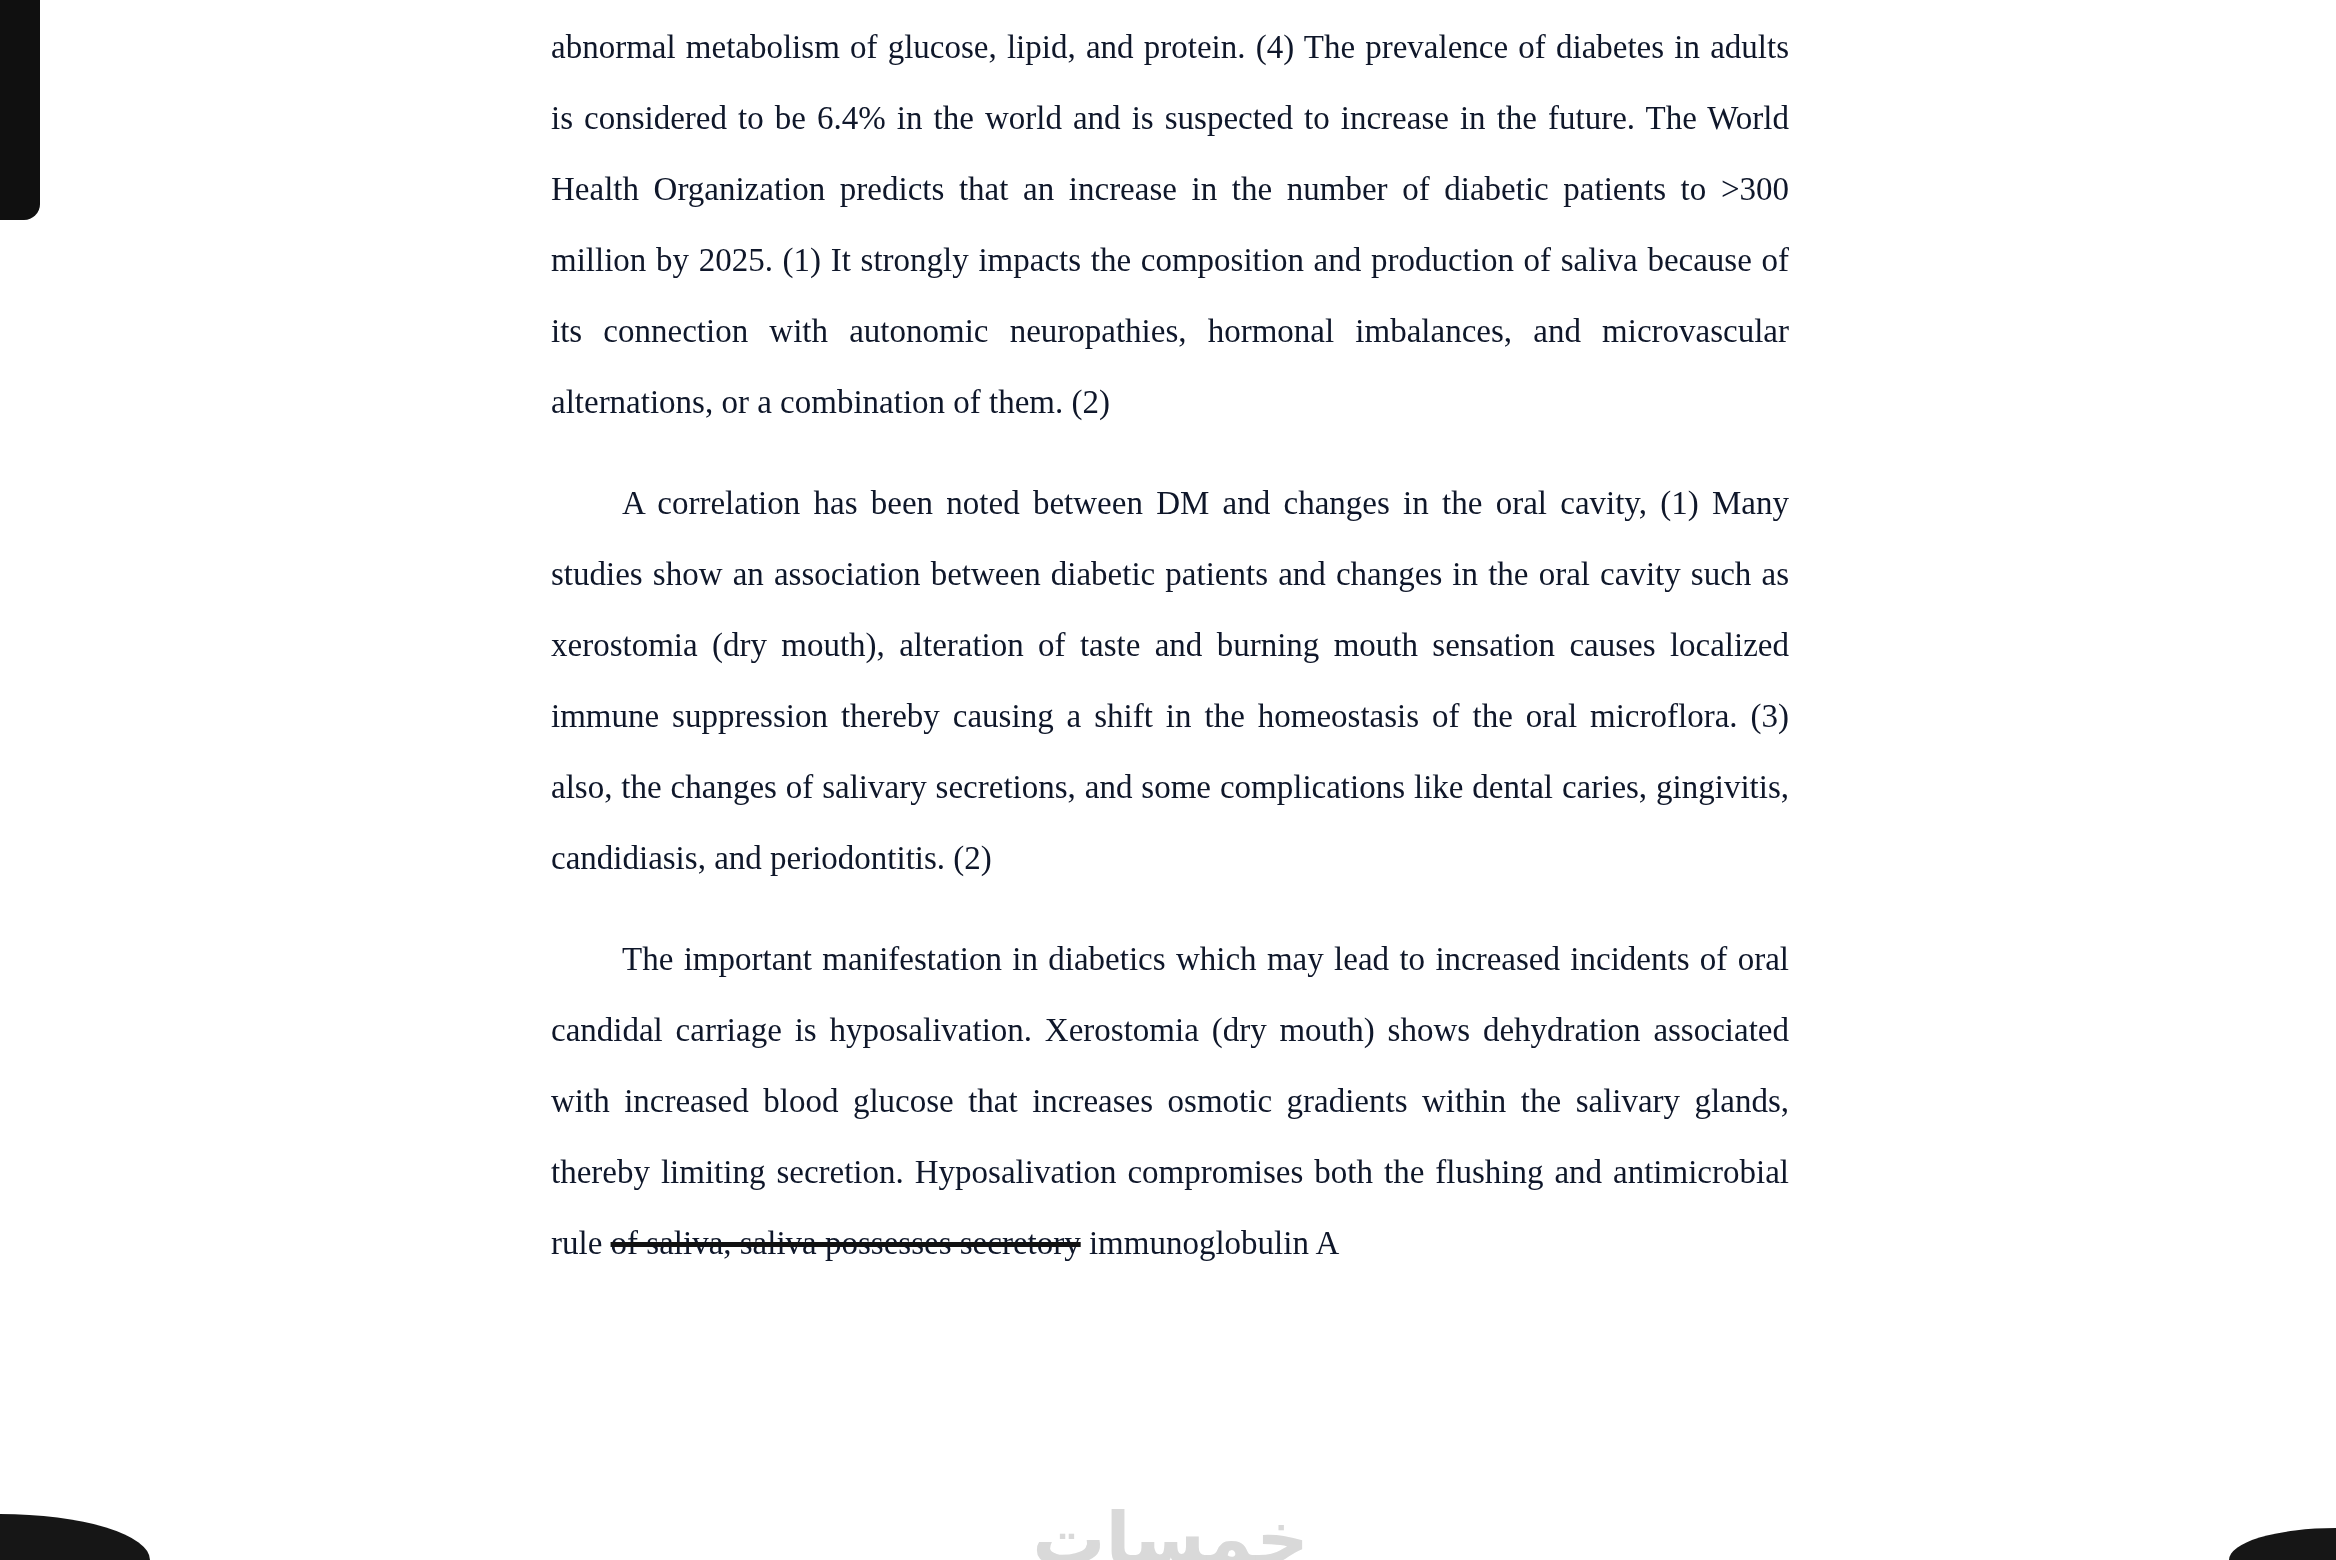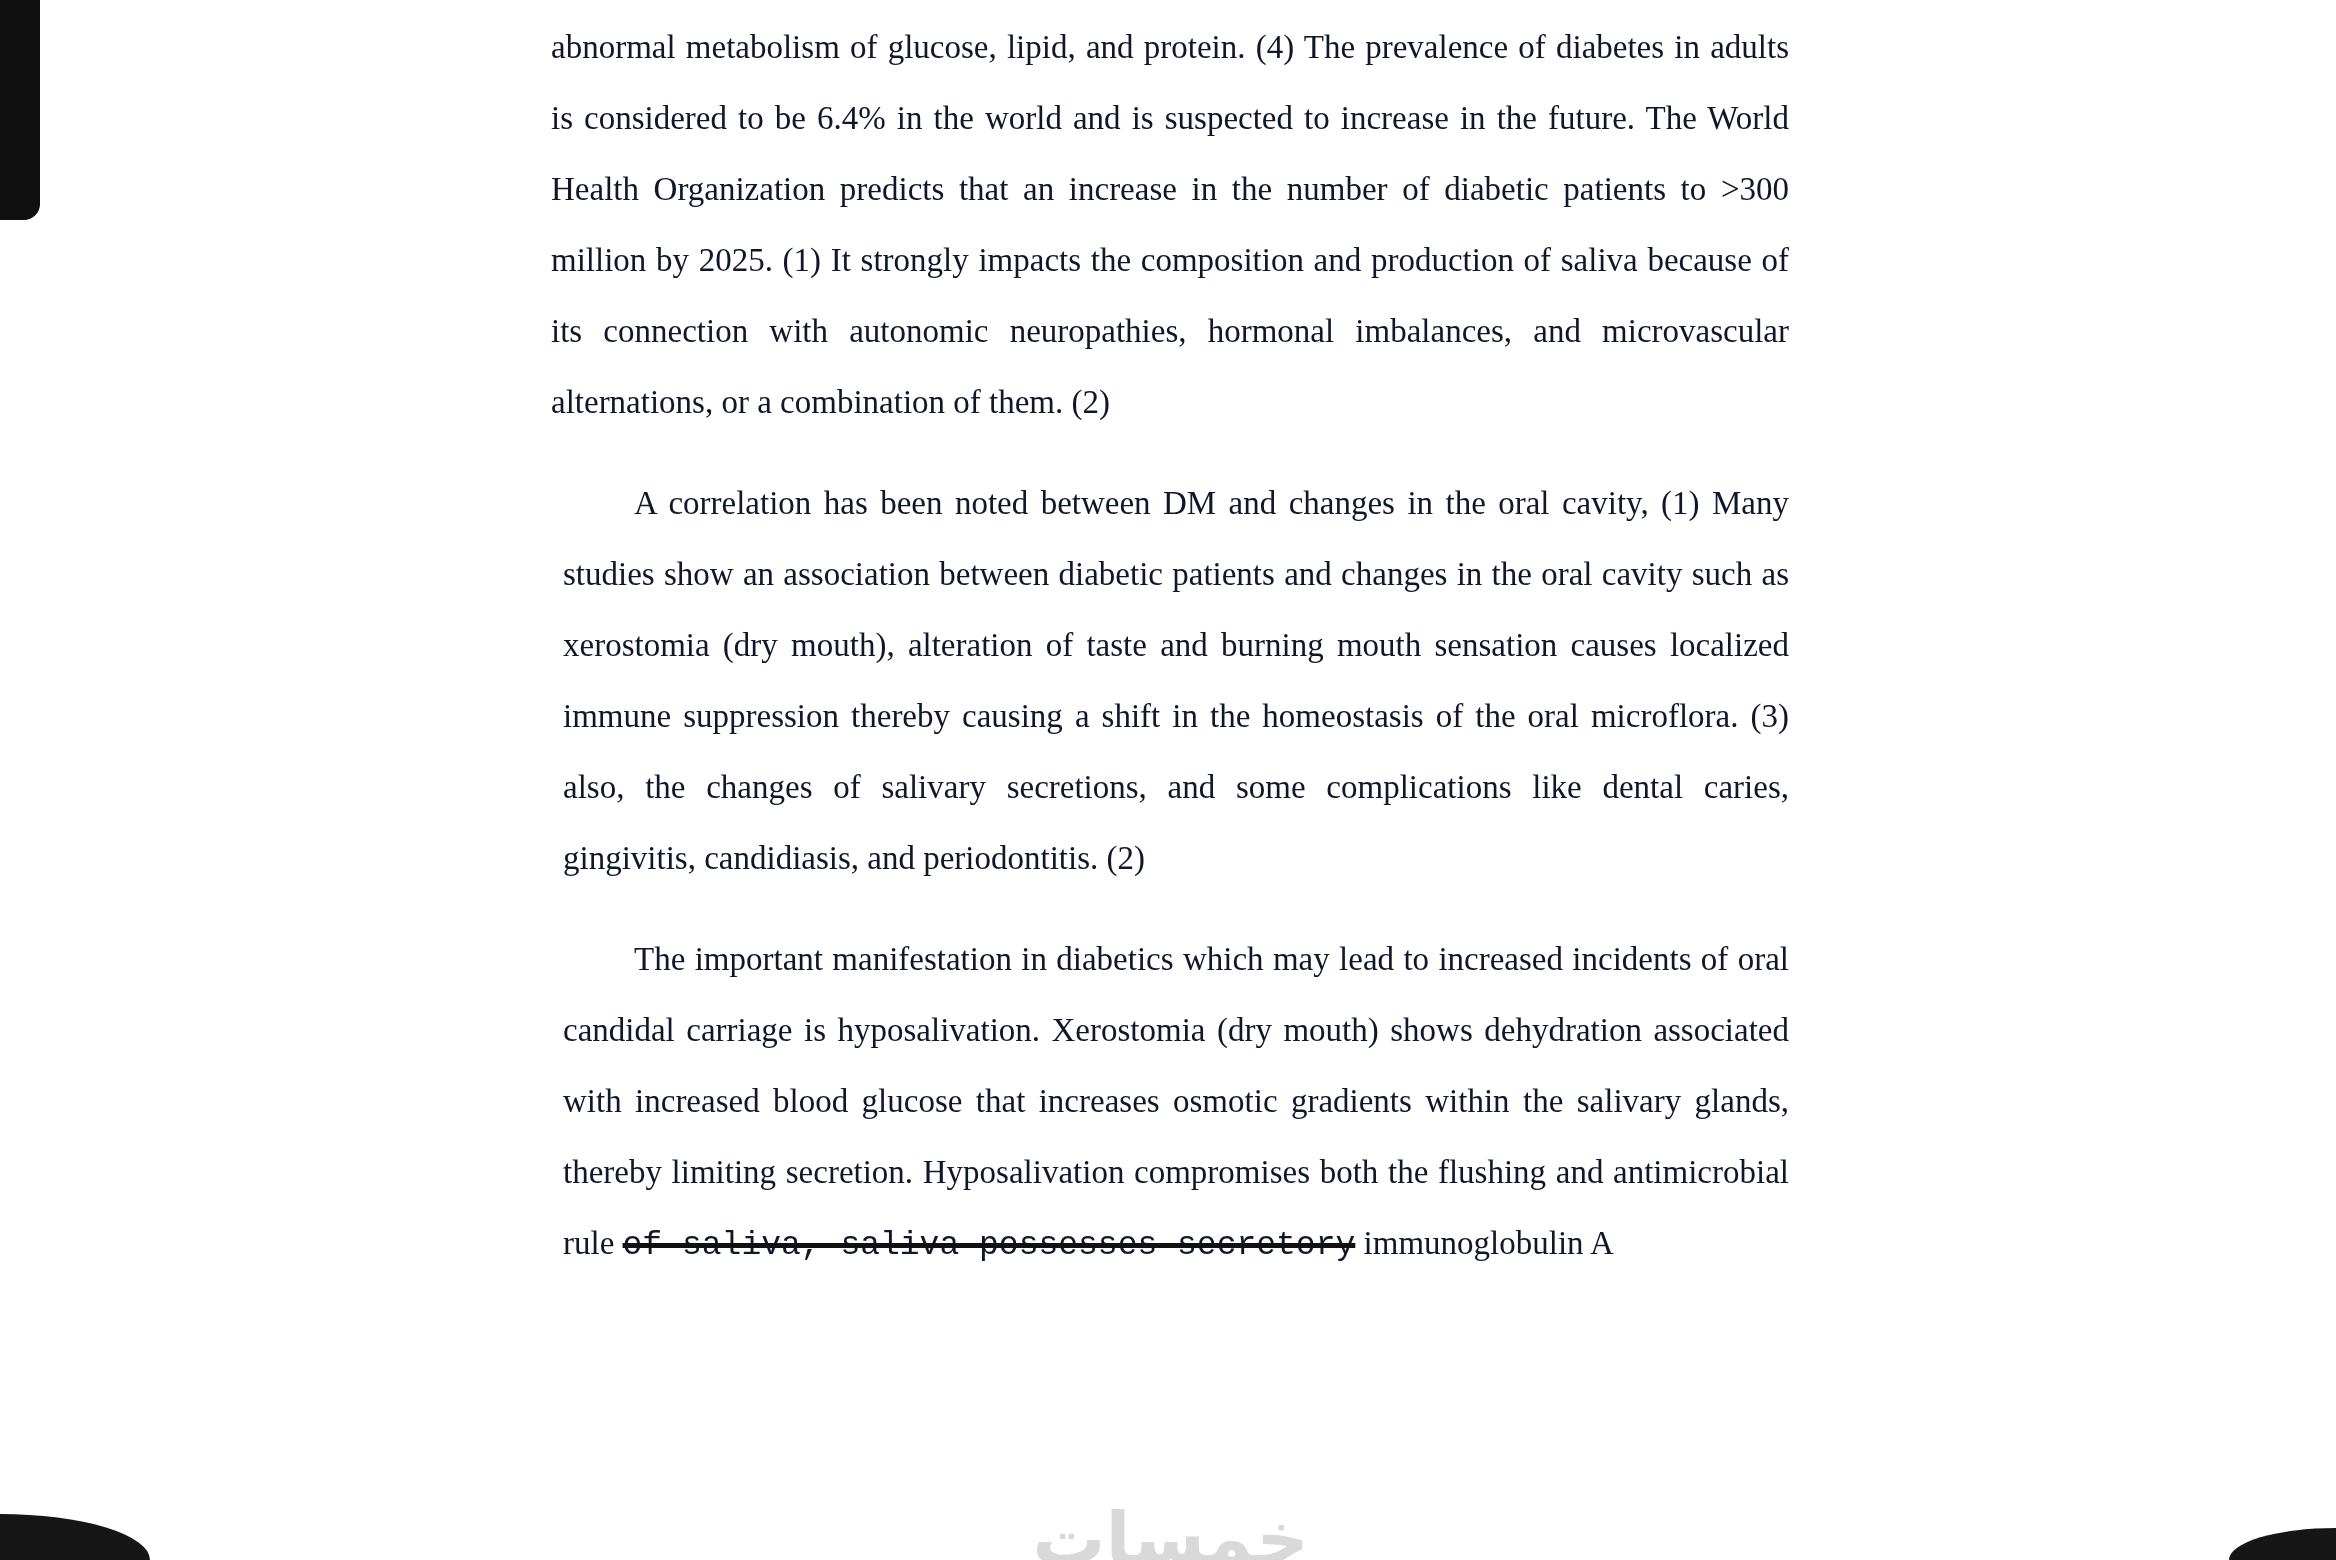--- a/index.html
+++ b/index.html
@@ -29,30 +29,28 @@
     line-height: 71px;
     text-align: justify;
     z-index: 2;
   }
   .text-column p {
     margin: 0 0 30px 0;
     padding: 0;
   }
   .text-column p.indent {
     text-indent: 71px;
-    margin-left: 12px;
   }
   .text-column p:last-child {
     margin-bottom: 0;
   }
   .strike {
     text-decoration: line-through;
     text-decoration-thickness: 5px;
     text-decoration-color: #111111;
-    font-family: Liberation Mono, monospace;
   }
   .watermark {
     position: absolute;
     left: 1027px;
     top: 1453px;
     width: 287px;
     text-align: center;
     font-size: 73px;
     font-weight: bold;
     color: #d9d9d9;

